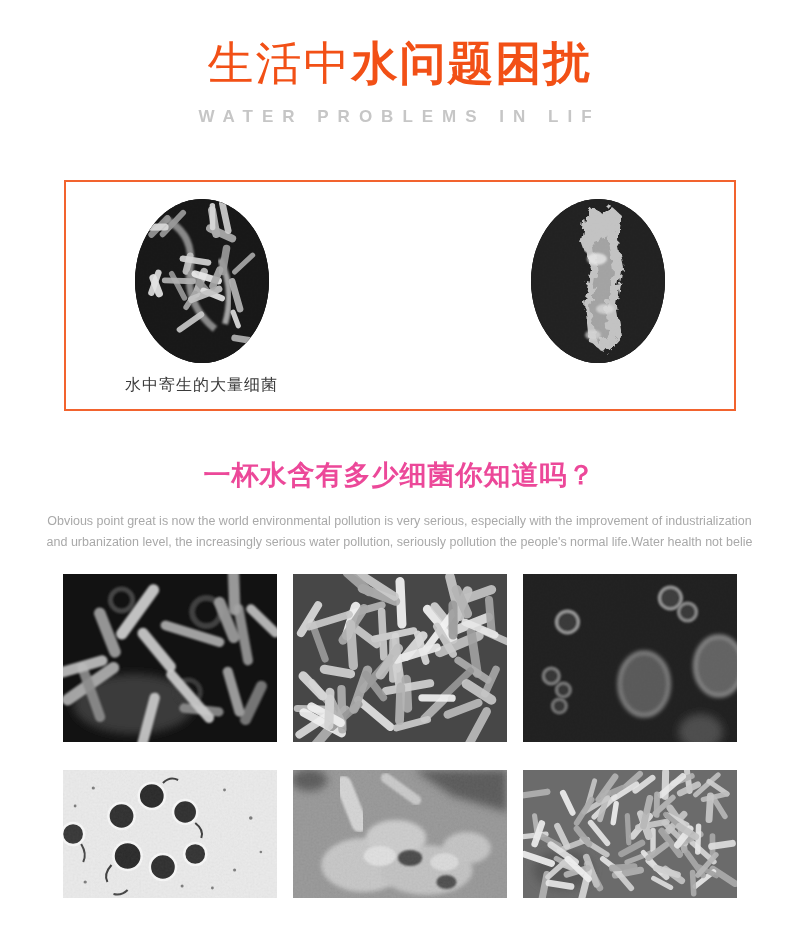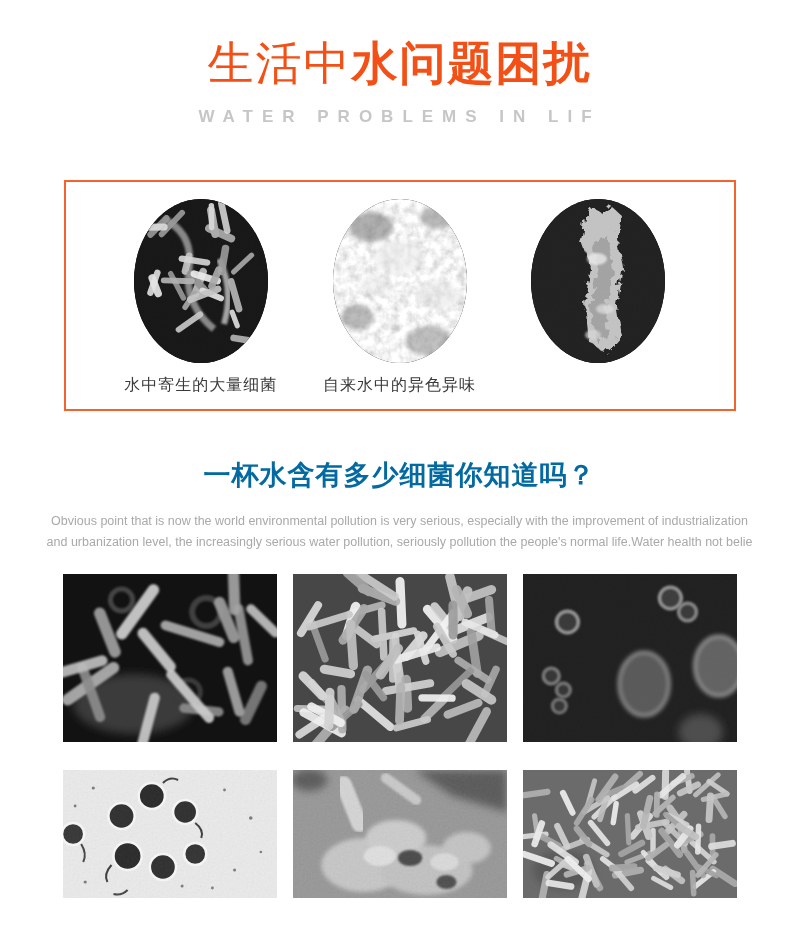--- a/index.html
+++ b/index.html
@@ -23,21 +23,21 @@
     border:2px solid #f2632e;background:#fff;
     display:flex;justify-content:space-between;padding:17px 36px 0;
   }
   .feature-item{width:200px;text-align:center}
   .circle{width:134px;height:164px;border-radius:50%;overflow:hidden;margin:0 auto;background:#000}
   .circle svg{display:block;width:100%;height:100%}
   .feature-caption{margin-top:12px;font-size:16px;color:#3a3a3a;letter-spacing:1px;white-space:nowrap}
 
   
   .section-heading{margin-top:46px;text-align:center;font-size:27px;font-weight:700;
-    color:#0369a1;letter-spacing:1px}
+    color:#ec4899;letter-spacing:1px}
   .section-body{margin-top:18px;text-align:center;font-size:12.5px;line-height:21px;color:#a9a9a9}
 
   
   .gallery{width:674px;margin:21px auto 0;display:grid;
     grid-template-columns:repeat(3,1fr);column-gap:16px;row-gap:28px}
   .g-cell{overflow:hidden}
   .g-cell svg{display:block;width:100%;height:100%}
   .row1{height:168px}
   .row2{height:128px}
 </style>
@@ -140,35 +140,20 @@
               <line x1="87.4" y1="4.6" x2="93.2" y2="31.6" stroke="rgb(207,207,207)" stroke-width="6.7" stroke-linecap="round" opacity="0.92"></line>
               <line x1="77.4" y1="6.7" x2="77.6" y2="28.5" stroke="rgb(217,217,217)" stroke-width="5.5" stroke-linecap="round" opacity="0.92"></line>
               <line x1="30.1" y1="28.0" x2="6.3" y2="28.2" stroke="rgb(219,219,219)" stroke-width="7.1" stroke-linecap="round" opacity="0.92"></line>
               <line x1="99.7" y1="139.0" x2="116.2" y2="141.6" stroke="rgb(178,178,178)" stroke-width="6.8" stroke-linecap="round" opacity="0.92"></line>
             </g>
           </svg>
       </div>
       <div class="feature-caption">水中寄生的大量细菌</div>
     </div>
 
-    <div class="feature-item">
-      <div class="circle">
-        <svg viewBox="0 0 134 164" preserveAspectRatio="none">
-          <rect width="134" height="164" filter="url(#f-noise-light)"></rect>
-          <ellipse cx="38" cy="28" rx="22" ry="15" fill="#6f6f6f" opacity="0.55" filter="url(#f-blur2)"></ellipse>
-          <ellipse cx="105" cy="18" rx="18" ry="12" fill="#777777" opacity="0.5" filter="url(#f-blur2)"></ellipse>
-          <ellipse cx="24" cy="118" rx="16" ry="13" fill="#6a6a6a" opacity="0.45" filter="url(#f-blur2)"></ellipse>
-          <ellipse cx="96" cy="142" rx="24" ry="14" fill="#747474" opacity="0.45" filter="url(#f-blur2)"></ellipse>
-          <ellipse cx="66" cy="58" rx="26" ry="17" fill="#e6e6e6" opacity="0.5" filter="url(#f-blur2)"></ellipse>
-          <ellipse cx="104" cy="96" rx="20" ry="14" fill="#dedede" opacity="0.45" filter="url(#f-blur2)"></ellipse>
-          <ellipse cx="42" cy="86" rx="15" ry="11" fill="#e2e2e2" opacity="0.4" filter="url(#f-blur2)"></ellipse>
-        </svg>
-      </div>
-      <div class="feature-caption">自来水中的异色异味</div>
-    </div>
 
     <div class="feature-item">
       <div class="circle">
         <svg viewBox="0 0 134 164" preserveAspectRatio="none">
           <rect width="134" height="164" fill="#0b0b0b"></rect>
           <g filter="url(#f-rough)">
             <path d="M52,16 L60,6 L70,13 L78,5 L88,14 L84,38 L90,66 L83,104 L88,134 L72,152 L55,140 L51,102 L58,68 L48,40 Z" fill="#bdbdbd"></path>
             <path d="M60,40 L74,34 L80,70 L72,108 L76,134 L64,142 L58,108 L64,72 Z" fill="#828282" opacity="0.6"></path>
           </g>
           <ellipse cx="66" cy="60" rx="10" ry="6" fill="#e8e8e8" opacity="0.8" filter="url(#f-blur1)"></ellipse>
@@ -176,21 +161,21 @@
           <ellipse cx="62" cy="136" rx="8" ry="5" fill="#d5d5d5" opacity="0.7" filter="url(#f-blur1)"></ellipse>
           <rect width="134" height="164" filter="url(#f-grain-light)"></rect>
         </svg>
       </div>
     </div>
 
   </div>
 
   <div class="section-heading">一杯水含有多少细菌你知道吗？</div>
   <div class="section-body">
-    <div>Obvious point that is now the world environmental pollution is very serious, especially with the improvement of industrialization</div>
+    <div>Obvious point great is now the world environmental pollution is very serious, especially with the improvement of industrialization</div>
     <div>and urbanization level, the increasingly serious water pollution, seriously pollution the people's normal life.Water health not belie</div>
   </div>
 
   <div class="gallery">
 
     <div class="g-cell row1">
       <svg viewBox="0 0 212 168" preserveAspectRatio="none">
         <rect width="212" height="168" fill="#121212"></rect>
         <ellipse cx="70" cy="130" rx="60" ry="30" fill="#3a3a3a" filter="url(#f-blur4)"></ellipse>
         <circle cx="142" cy="38" r="14" fill="none" stroke="#3f3f3f" stroke-width="6" filter="url(#f-blur1)"></circle>

